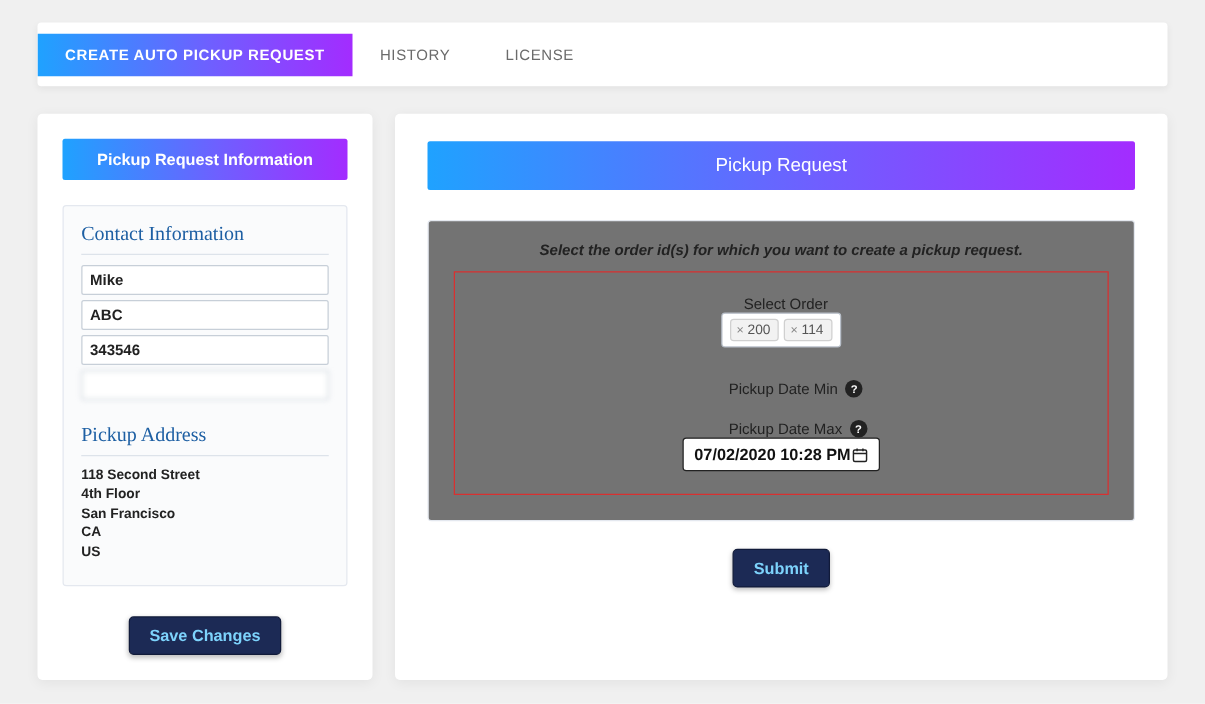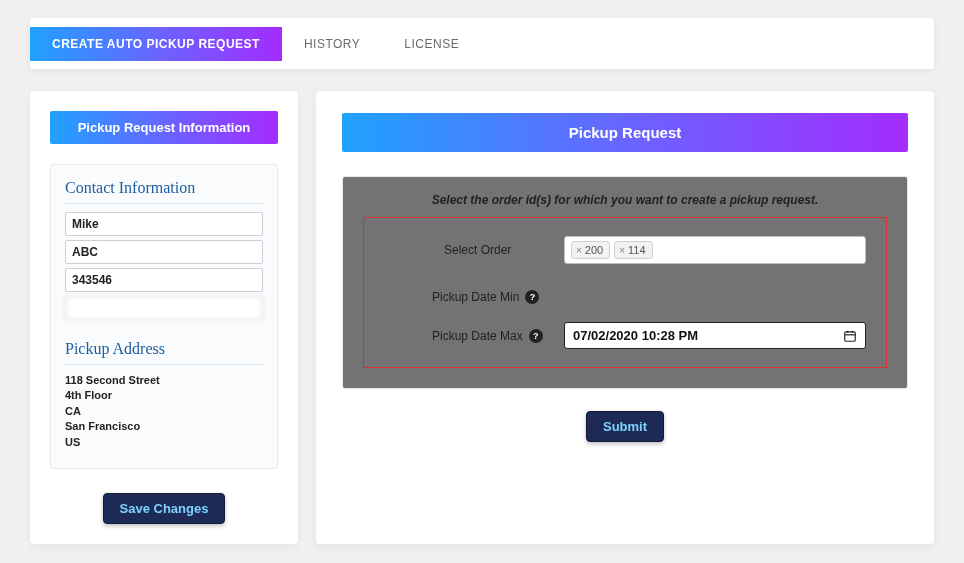--- a/index.html
+++ b/index.html
@@ -113,21 +113,21 @@
     border-radius: 4px;
     padding: 7px 16px;
     font-size: 13px;
     font-weight: 600;
     cursor: pointer;
     box-shadow: 0 2px 4px rgba(0,0,0,0.25);
   }
   .banner-lg {
     background: linear-gradient(90deg, #1fa2ff 0%, #6f5fff 55%, #a32cff 100%);
     color: #fff;
-    font-weight: 700;
+    font-weight: 400;
     font-size: 15px;
     text-align: center;
     padding: 11px;
     border-radius: 2px;
     margin-bottom: 24px;
   }
   .right-panel {
     border: 1px solid #e4e8ef;
     border-radius: 3px;
     padding: 16px 20px 20px;
@@ -142,20 +142,21 @@
     margin-bottom: 10px;
   }
   .red-box {
     border: 1.5px solid #d93030;
     padding: 18px 20px 18px;
   }
   .form-row {
     display: flex;
     align-items: center;
     margin-bottom: 18px;
+    flex-direction: column;
   }
   .form-row:last-child { margin-bottom: 0; }
   .form-label {
     width: 180px;
     font-size: 12px;
     color: #222;
     display: flex;
     align-items: center;
     gap: 6px;
     padding-left: 48px;
@@ -231,22 +232,22 @@
       <input class="text-input" value="Mike" style="">
       <input class="text-input" value="ABC" style="">
       <input class="text-input" value="343546" style="">
       <input class="text-input muted" value="               " style="">
 
       <div class="addr-block">
         <div class="section-title">Pickup Address</div>
         <hr class="section-hr">
         <div class="addr-line">118 Second Street</div>
         <div class="addr-line">4th Floor</div>
+        <div class="addr-line">San Francisco</div>
         <div class="addr-line">CA</div>
-        <div class="addr-line">San Francisco</div>
         <div class="addr-line">US</div>
       </div>
     </div>
     <div class="save-btn-wrap">
       <button class="btn-navy">Save Changes</button>
     </div>
   </div>
 
   <div class="card right">
     <div class="banner-lg">Pickup Request</div>

